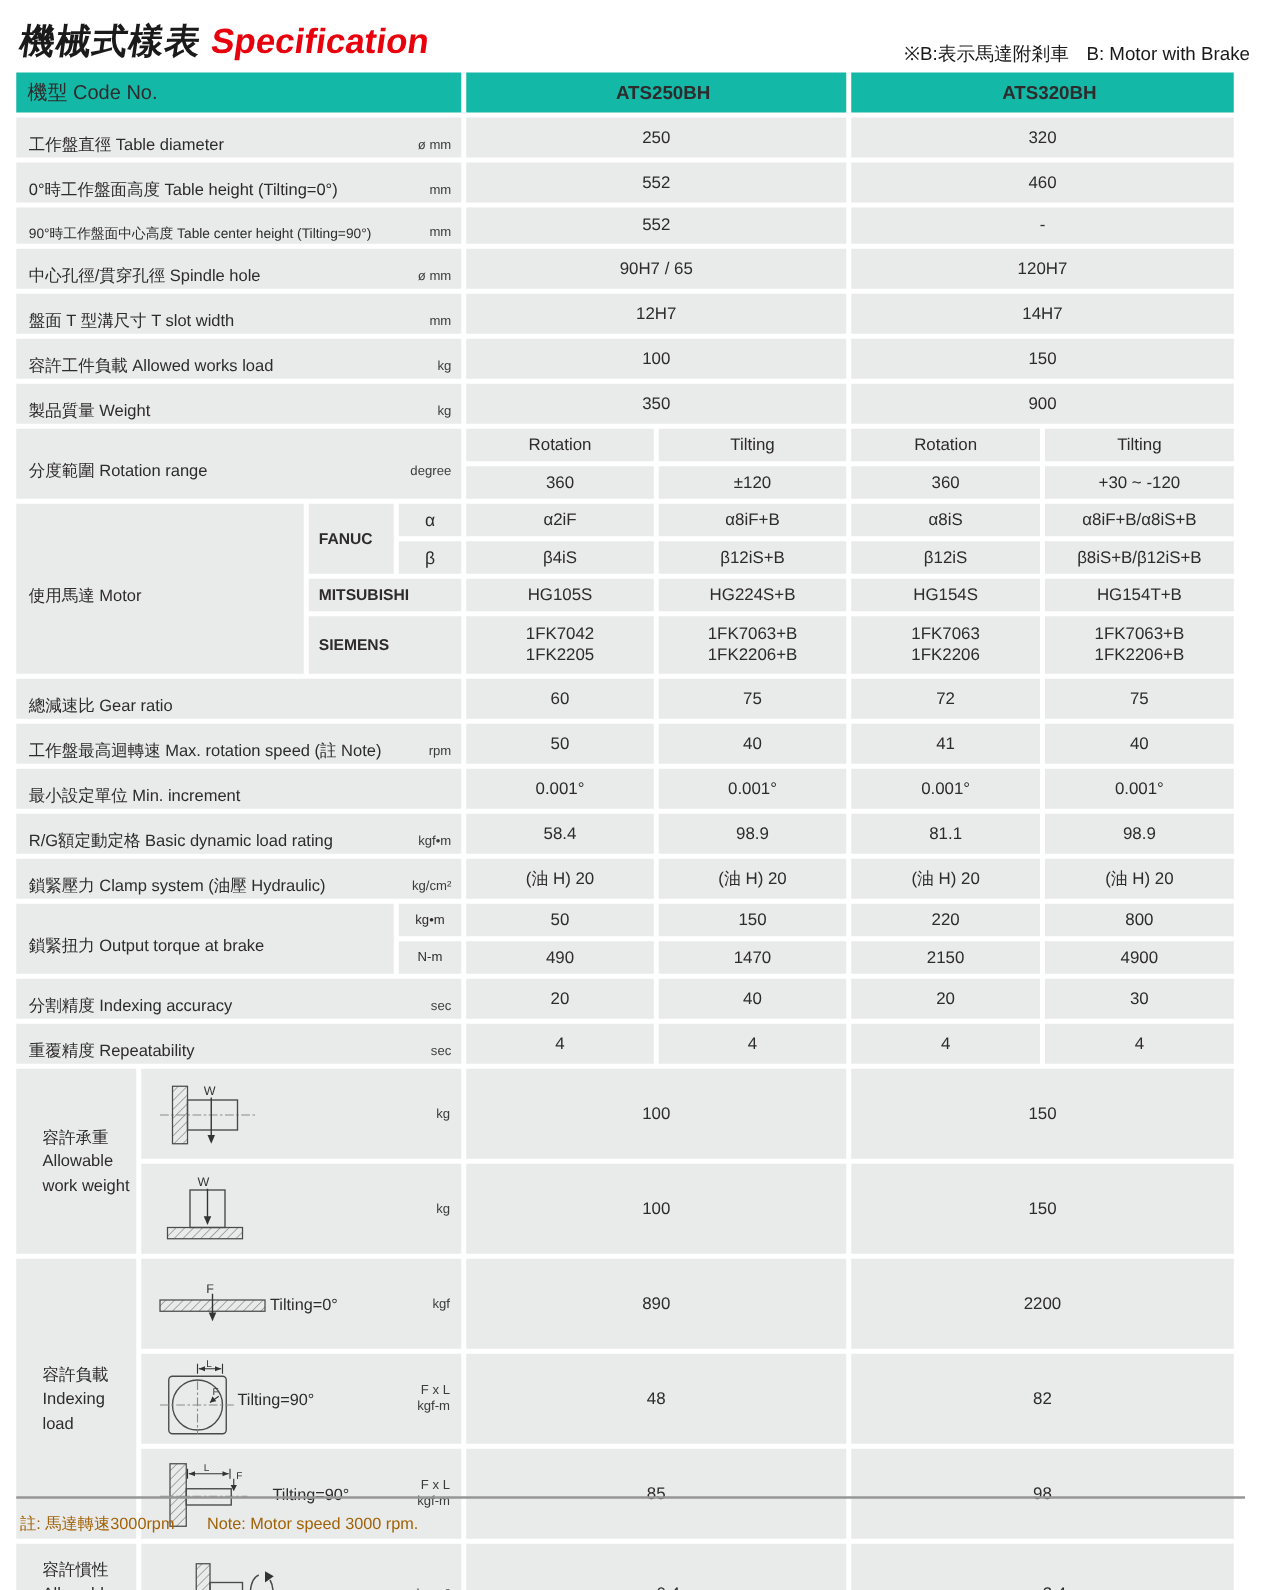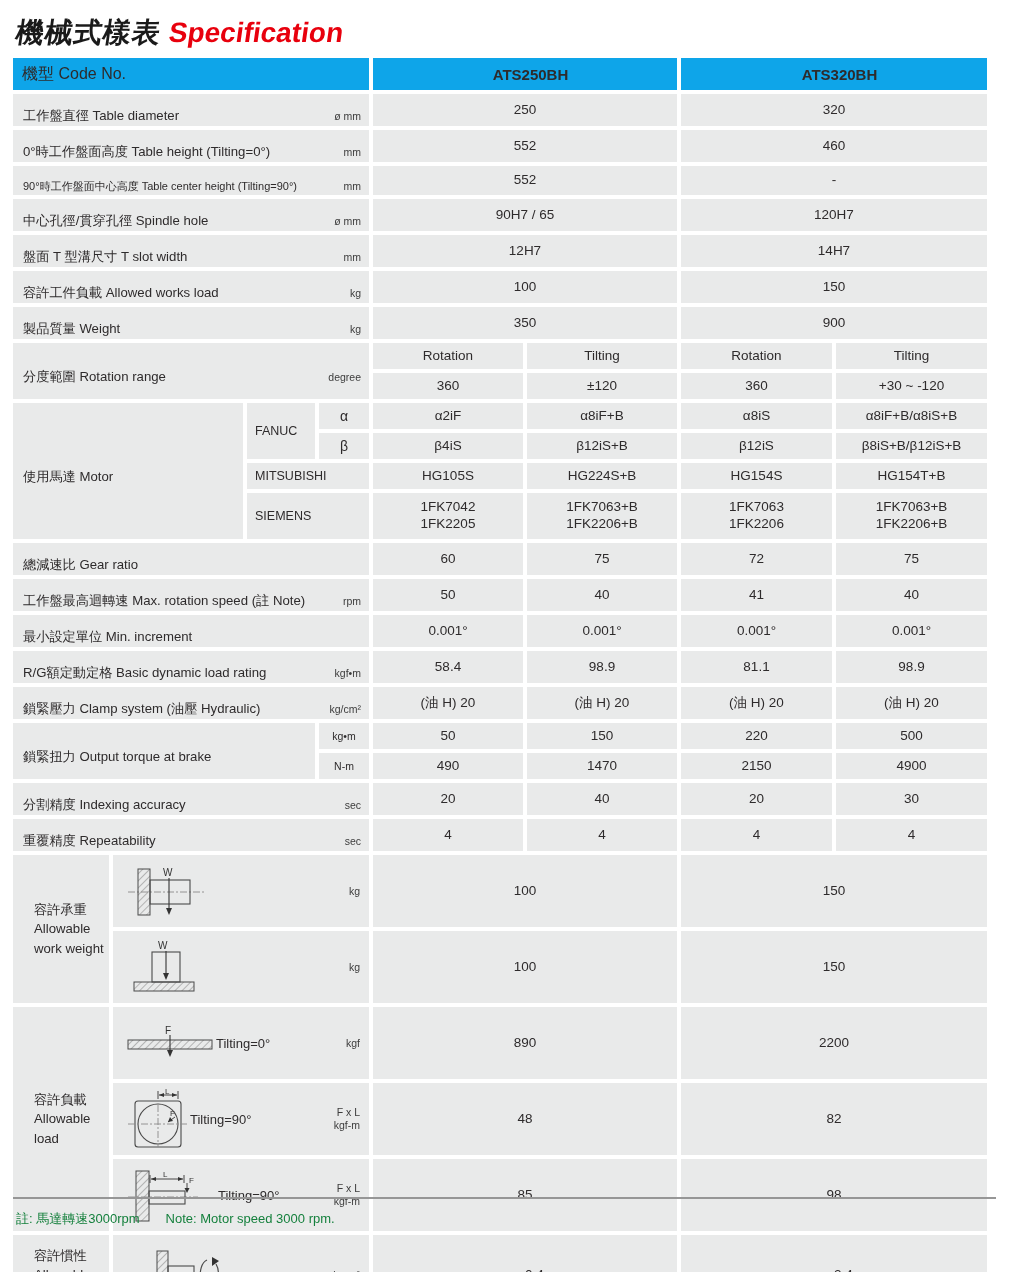--- a/index.html
+++ b/index.html
@@ -7,55 +7,58 @@
         font-family:"Liberation Sans",sans-serif;color:#2e2b2c;overflow:hidden;}
   
   .titlebar{position:absolute;left:16px;top:14px;transform:skewX(-8deg);white-space:nowrap;}
   .title-cjk{font-size:28px;font-weight:bold;color:#1a1a1a;letter-spacing:1px;}
   .title-en{font-size:28px;font-weight:bold;margin-left:8px;letter-spacing:0px;}
   .topnote{position:absolute;right:9px;top:32px;font-size:15px;color:#1a1a1a;white-space:nowrap;}
   .topnote .en{margin-left:14px;}
   
   table.spec{position:absolute;left:9px;top:54px;border-collapse:separate;border-spacing:4px;table-layout:fixed;}
   td{background:#e9eaea;vertical-align:middle;overflow:hidden;}
-  td.hd{background:#0ea5e9;margin-left:12px;}
+  td.hd{background:#14b8a6;margin-left:12px;}
   td.c{text-align:center;padding-left:12px;}
   .rh td{height:30px;}
   .r24 td{height:24px;}
   .r44 td{height:44px;}
   .r70 td{height:70px;}
   .r78 td{height:78px;padding-left:20px;}
   .hdl{font-size:16px;padding-left:9px;}
   .model{font-size:15px;font-weight:600;}
   .lw{display:flex;justify-content:space-between;align-items:center;padding:12px 7px 0 9px;height:100%;}
   .lab{font-size:13.2px;white-space:nowrap;}
   .lab.sm{font-size:11px;}
   .un{font-size:10.5px;color:#3c3c3c;text-align:right;white-space:pre-line;line-height:1.15;padding-left:4px;flex-shrink:0;}
   td.val{font-size:13.5px;text-align:center;white-space:pre-line;line-height:1.25;}
-  td.brand{font-size:12.5px;padding-left:8px;}
+  td.brand{font-size:12.5px;padding-left:8px;font-weight:bold;}
   td.greek{font-size:14px;text-align:center;}
   td.unitcell{font-size:10.5px;text-align:center;margin-top:38px;}
   td.grouplab{font-size:13.2px;padding-left:21px;white-space:pre-line;line-height:1.45;}
   .iconrow{display:flex;align-items:center;height:100%;}
   .ic{margin-left:12px;line-height:0;flex-shrink:0;}
   .ic svg{display:block;}
   .ic svg text{font-family:"Liberation Sans",sans-serif;}
   .tilt{flex:1;text-align:left;font-size:13px;}
   .un2{width:62px;text-align:right;padding-right:8px;font-size:10.5px;color:#3c3c3c;white-space:pre-line;line-height:1.2;flex-shrink:0;}
   .botrule{position:absolute;left:13px;top:1197px;width:983px;height:2px;background:#969696;}
-  .botnote{position:absolute;left:16px;top:1210px;font-size:13px;color:#15803d;}
+  .botnote{position:absolute;left:16px;top:1210px;font-size:13px;color:#a16207;}
   .botnote .en{margin-left:26px;}
 </style>
 </head>
 <body>
 
 <div class="page">
 
   <div class="titlebar">
     <span class="title-cjk">機械式樣表</span><span class="title-en" id="title-en" style="color: rgb(232, 0, 13);">Specification</span>
+  </div>
+  <div class="topnote">
+    <span>※B:表示馬達附剎車</span><span class="en">B: Motor with Brake</span>
   </div>
 
   <table class="spec">
     <colgroup>
       <col style="width:96px">
         <col style="width:130px">
         <col style="width:68px">
         <col style="width:50px">
       <col style="width:150px">
         <col style="width:150px">
@@ -263,21 +266,21 @@
     <tr class="r24">
       <td colspan="3" rowspan="2">
             <div class="lw">
               <span class="lab">鎖緊扭力 Output torque at brake</span>
             </div>
           </td>
       <td class="unitcell">kg•m</td>
       <td class="val">50</td>
       <td class="val">150</td>
       <td class="val">220</td>
-      <td class="val">500</td>
+      <td class="val">800</td>
     </tr>
     <tr class="r24">
       <td class="unitcell">N-m</td>
       <td class="val">490</td>
       <td class="val">1470</td>
       <td class="val">2150</td>
       <td class="val">4900</td>
     </tr>
 
     <tr class="r24">
@@ -353,21 +356,21 @@
         <span class="tilt"></span>
         <span class="un2">kg</span>
             </div>
           </td>
       <td class="val" colspan="2">100</td>
       <td class="val" colspan="2">150</td>
     </tr>
 
     <tr class="r70">
       <td class="grouplab" rowspan="3">容許負載
-Allowable
+Indexing
 load</td>
       <td colspan="3">
             <div class="iconrow">
         <span class="ic">
                 <svg width="90" height="36" viewBox="0 0 90 36">
                   <defs>
                     <pattern id="hC" patternUnits="userSpaceOnUse" width="5" height="5" patternTransform="rotate(45)">
                       <line x1="0" y1="0" x2="0" y2="5" stroke="#7d7d7d" stroke-width="1"></line>
                     </pattern>
                   </defs>

